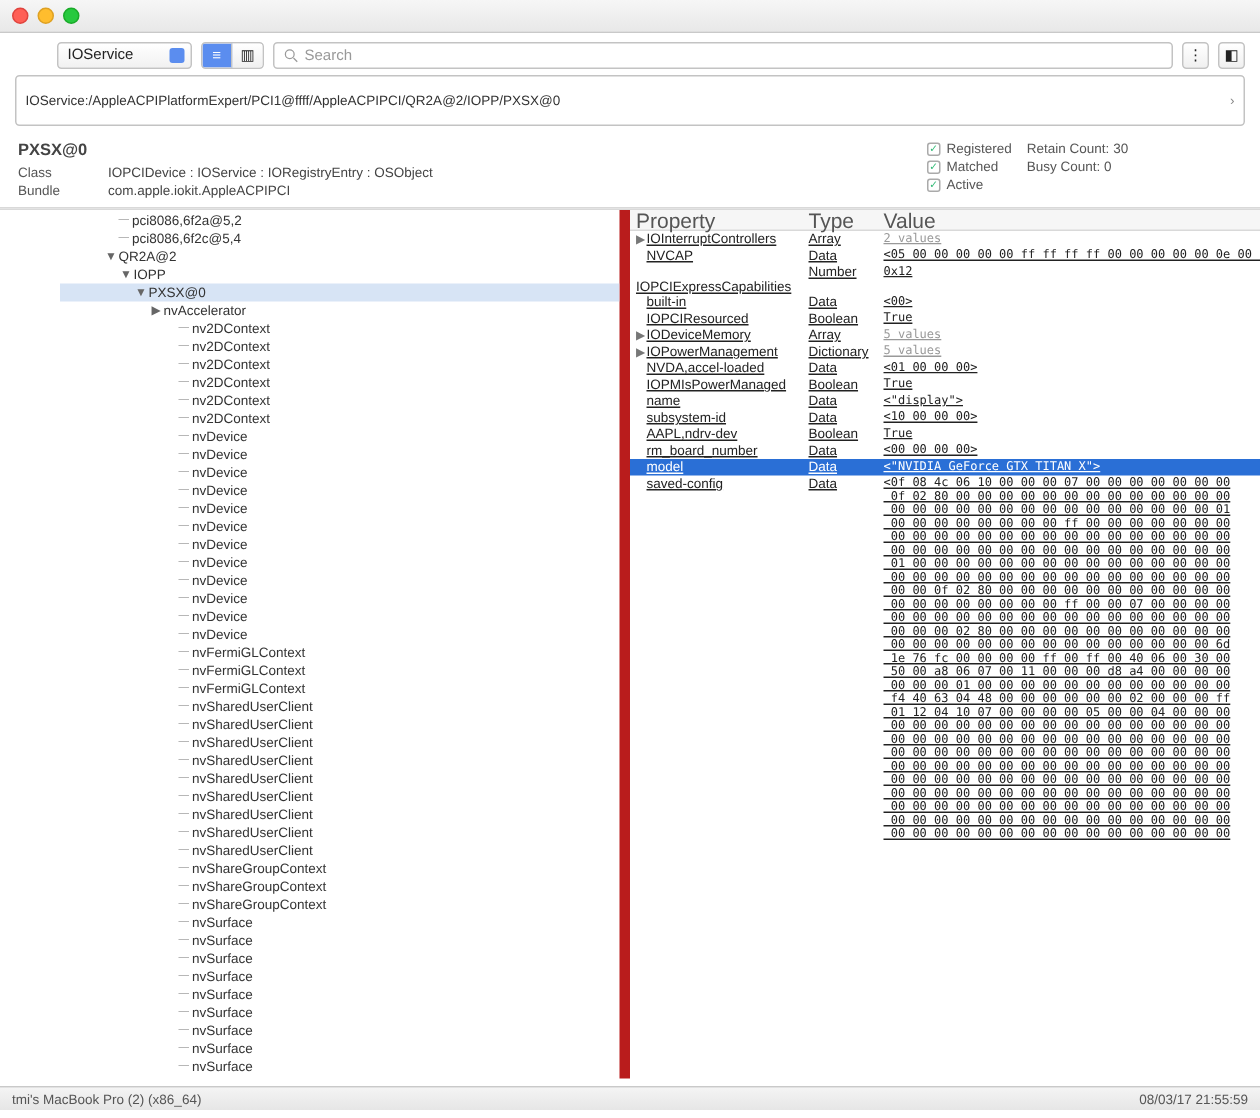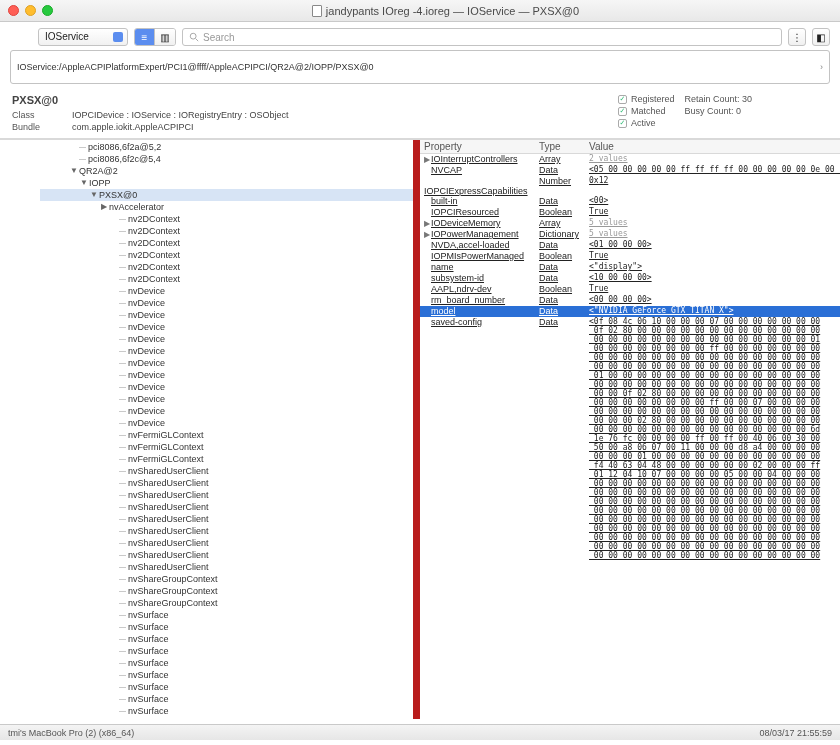--- a/index.html
+++ b/index.html
@@ -50,21 +50,21 @@
   
   .tree { padding: 1px 0 0 40px; line-height: 12px; }
   .tree-row { display: flex; align-items: center; height: 12px; white-space: nowrap; }
   .tree-row.sel { background: #d7e4f5; }
   .disc { display: inline-block; width: 8px; text-align: center; color: #666; margin-right: 1px; font-size: 8px; } .ind2 { padding-left: 30px; }
   .ind3 { padding-left: 40px; } .ind4 { padding-left: 50px; } .ind5 { padding-left: 60px; }
   .ind6 { padding-left: 70px; }
   .bullet { color: #999; margin-right: 2px; }
 
   
-  .props-head { display: flex; border-bottom: 1px solid #d9d9d9; background: #f6f6f6; height: 14px; align-items: center; font-size: 10px; color: #555; }
+  .props-head { display: flex; border-bottom: 1px solid #d9d9d9; background: #f6f6f6; height: 14px; align-items: center; font-size: 14px; color: #555; }
   .props-head > div { padding: 0 4px; }
   .col-p { width: 115px; } .col-t { width: 50px; } .col-v { flex: 1; }
   .props-body { height: 564px; overflow: hidden; }
   .prow { display: flex; min-height: 11px; padding: 0; align-items: flex-start; }
   .prow > div { padding: 0 4px; text-decoration: underline; }
   .prow.sel { background: #2a6fd6; color: #fff; }
   .prow .pval { font-family: Menlo, Consolas, monospace; font-size: 8px; white-space: pre; overflow: hidden; }
   .prow .pval.gray { color: #999; }
   .tri { display: inline-block; width: 7px; color: #777; font-size: 8px; }
   .ptxt { font-size: 9px; }
@@ -74,24 +74,20 @@
 </style>
 </head>
 <body>
 
 <div class="titlebar">
   <div class="traffic">
     <div class="dot red"></div>
     <div class="dot yellow"></div>
     <div class="dot green"></div>
   </div>
-  <div class="wintitle">
-    <span class="doc-icon"></span>
-    <span>jandypants IOreg -4.ioreg — IOService — PXSX@0</span>
-  </div>
 </div>
 
 <div class="toolbar-outer">
   <div class="toolbar">
     <div class="select-ioservice">
       <span>IOService</span>
     </div>
     <div class="seg">
       <div class="active">≡</div>
       <div>▥</div>

